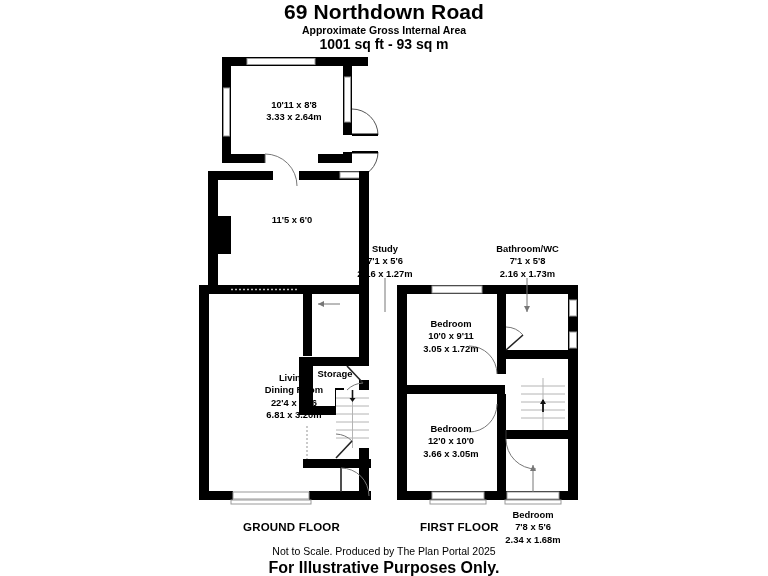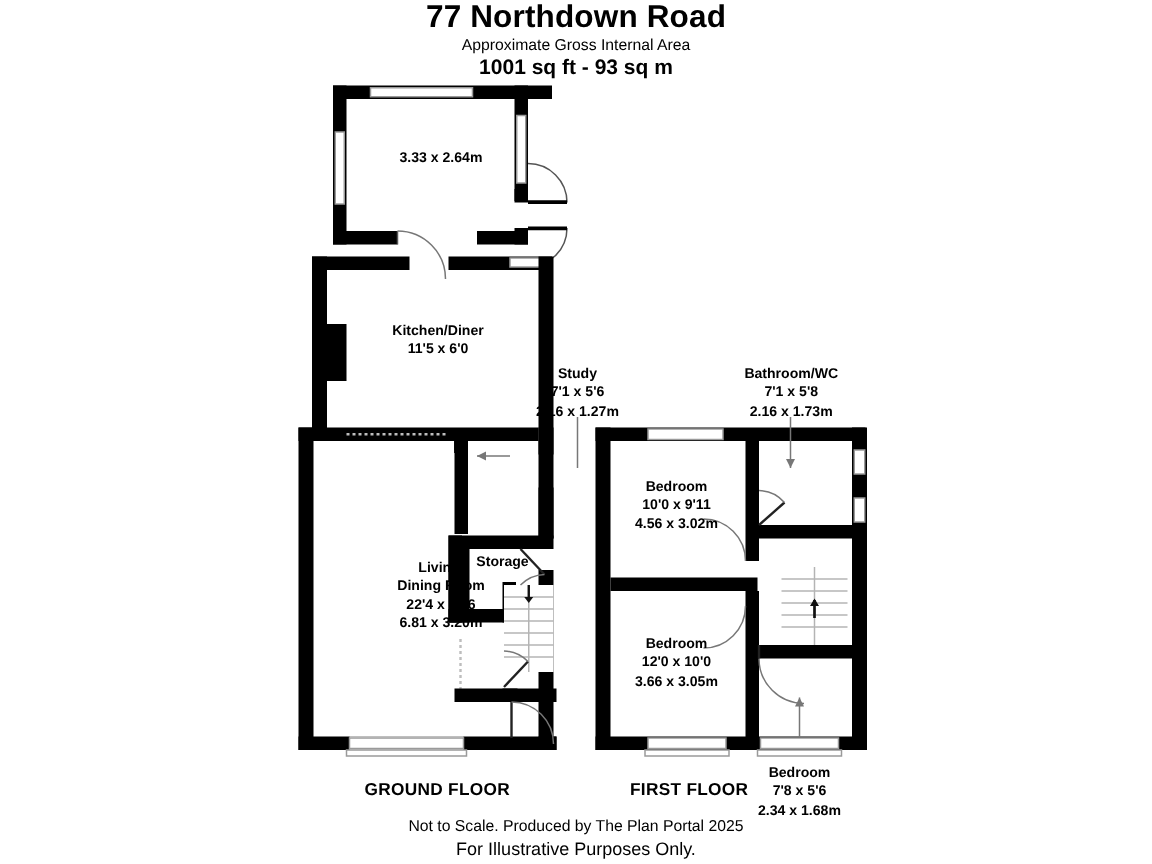--- a/index.html
+++ b/index.html
@@ -8,39 +8,39 @@
     background:#ffffff;
     font-family:"Liberation Sans", sans-serif;
     color:#000000;
     overflow:hidden;
     position:relative;
   }
   #plan-root{position:relative;width:768px;height:576px;}
 
   .hdr{position:absolute;left:0;width:768px;text-align:center;}
   #title{top:0px;font-size:21px;font-weight:bold;letter-spacing:.1px;}
-  #sub1{top:24px;font-size:10.5px;font-weight:normal;}
+  #sub1{top:24px;font-size:10.5px;font-weight:bold;}
   #sub2{top:36px;font-size:14px;font-weight:bold;}
 
   #svg-plan{position:absolute;left:0;top:0;width:768px;height:576px;}
 
   .rmlabel{position:absolute;text-align:center;font-size:9.4px;font-weight:bold;line-height:12.4px;white-space:nowrap;}
 
   .floorlabel{position:absolute;font-size:11.5px;font-weight:bold;letter-spacing:.2px;margin-left:44px;}
 
   .ftr{position:absolute;left:0;width:768px;text-align:center;}
   #ftr1{top:545px;font-size:10.5px;}
-  #ftr2{top:559px;font-size:12px;font-weight:normal;}
+  #ftr2{top:559px;font-size:16px;font-weight:bold;}
 </style>
 </head>
 <body>
 
 <div id="plan-root">
 
-  <div class="hdr" id="title">77 Northdown Road</div>
+  <div class="hdr" id="title">69 Northdown Road</div>
   <div class="hdr" id="sub1">Approximate Gross Internal Area</div>
   <div class="hdr" id="sub2">1001 sq ft - 93 sq m</div>
 
   <svg id="svg-plan" viewBox="0 0 768 576">
 
     <g>
 
       <g>
 
         <rect x="222" y="57" width="146" height="9" fill="#000"></rect>
@@ -252,25 +252,25 @@
       </g>
 
       <g>
         <line x1="318" y1="304" x2="340" y2="304" stroke="#777" stroke-width="1"></line>
         <path d="M324 301 L318 304 L324 307" fill="#777"></path>
       </g>
     </g>
   </svg>
 
   <div class="rmlabel" style="left:219px;top:99px;width:150px;">
+    <div>10'11 x 8'8</div>
     <div>3.33 x 2.64m</div>
   </div>
 
   <div class="rmlabel" style="left:212px;top:214px;width:160px;">
-    <div>Kitchen/Diner</div>
     <div>11'5 x 6'0</div>
   </div>
 
   <div class="rmlabel" style="left:341px;top:243px;width:88px;">
     <div><span>Study</span></div>
     <div>7'1 x 5'6</div>
     <div>2.16 x 1.27m</div>
   </div>
 
   <div class="rmlabel" style="left:200px;top:372px;width:110px;padding-left:39px;">
@@ -286,21 +286,21 @@
 
   <div class="rmlabel" style="left:470px;top:243px;width:115px;">
     <div>Bathroom/WC</div>
     <div>7'1 x 5'8</div>
     <div>2.16 x 1.73m</div>
   </div>
 
   <div class="rmlabel" style="left:398px;top:318px;width:106px;">
     <div>Bedroom</div>
     <div>10'0 x 9'11</div>
-    <div>4.56 x 3.02m</div>
+    <div>3.05 x 1.72m</div>
   </div>
 
   <div class="rmlabel" style="left:398px;top:423px;width:106px;">
     <div>Bedroom</div>
     <div>12'0 x 10'0</div>
     <div>3.66 x 3.05m</div>
   </div>
 
   <div class="rmlabel" style="left:478px;top:509px;width:110px;">
     <div>Bedroom</div>

